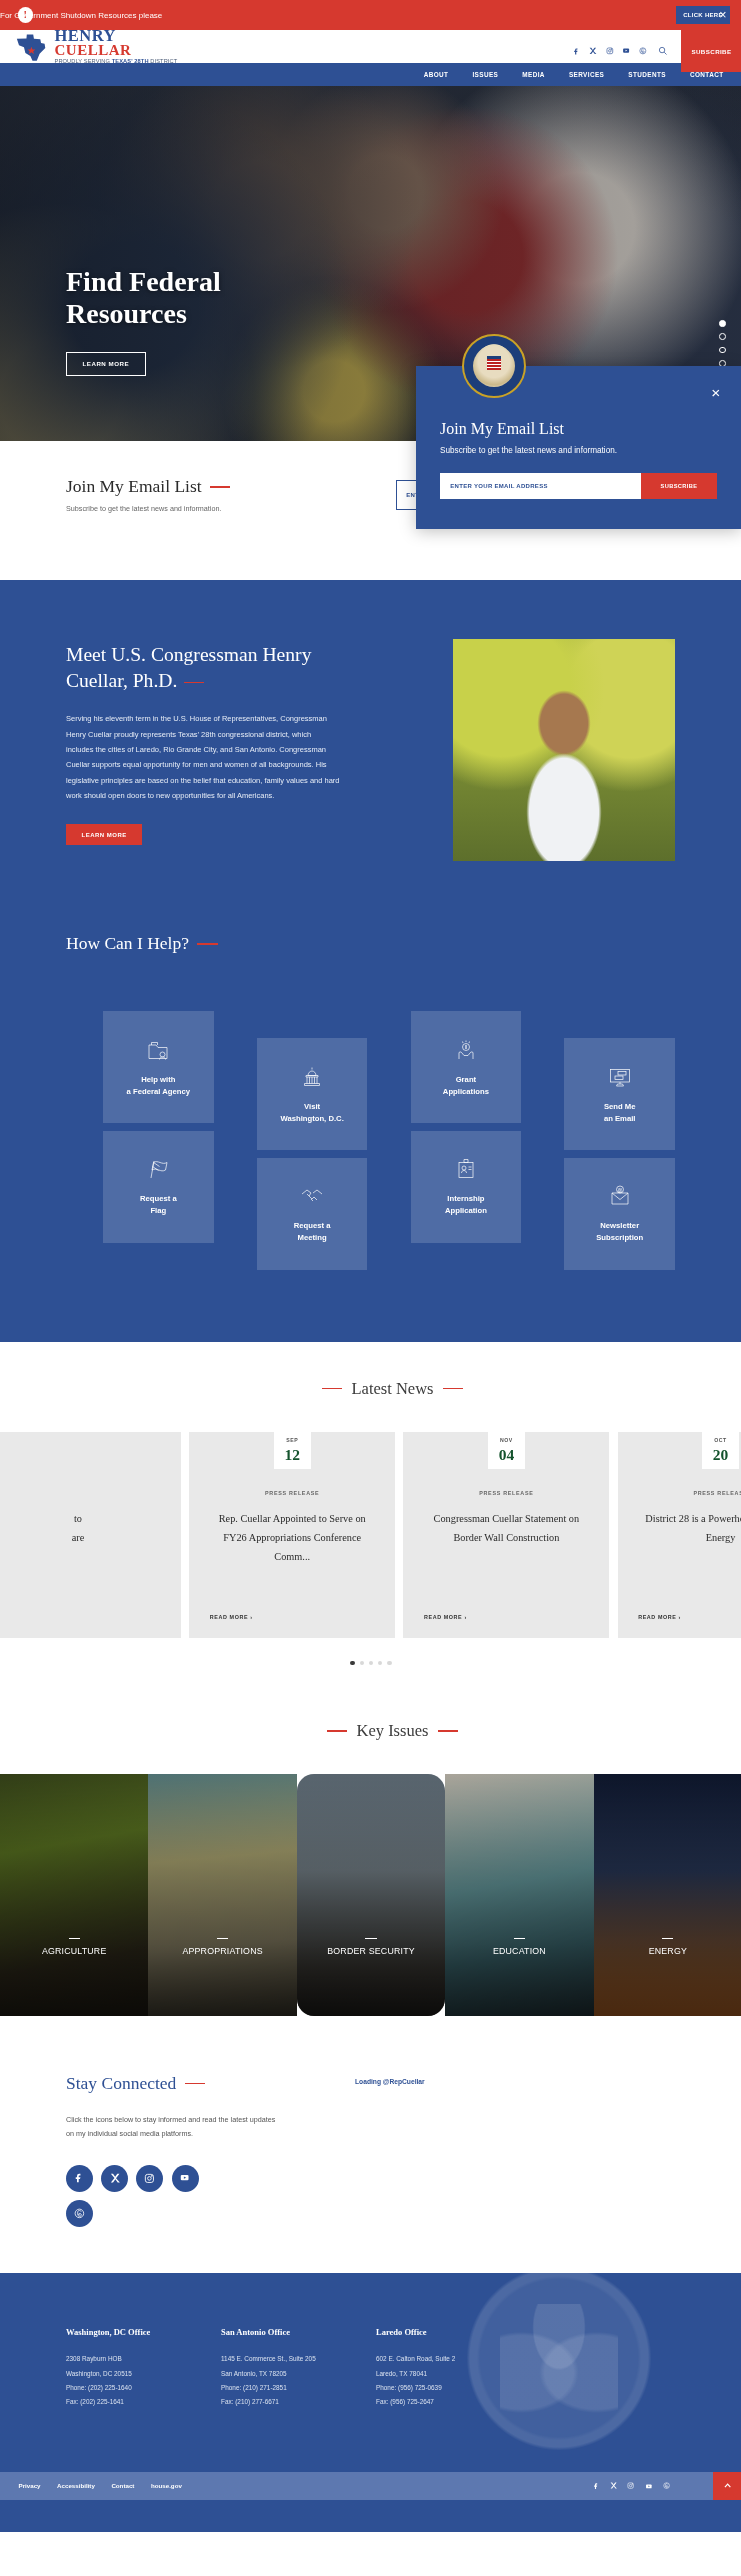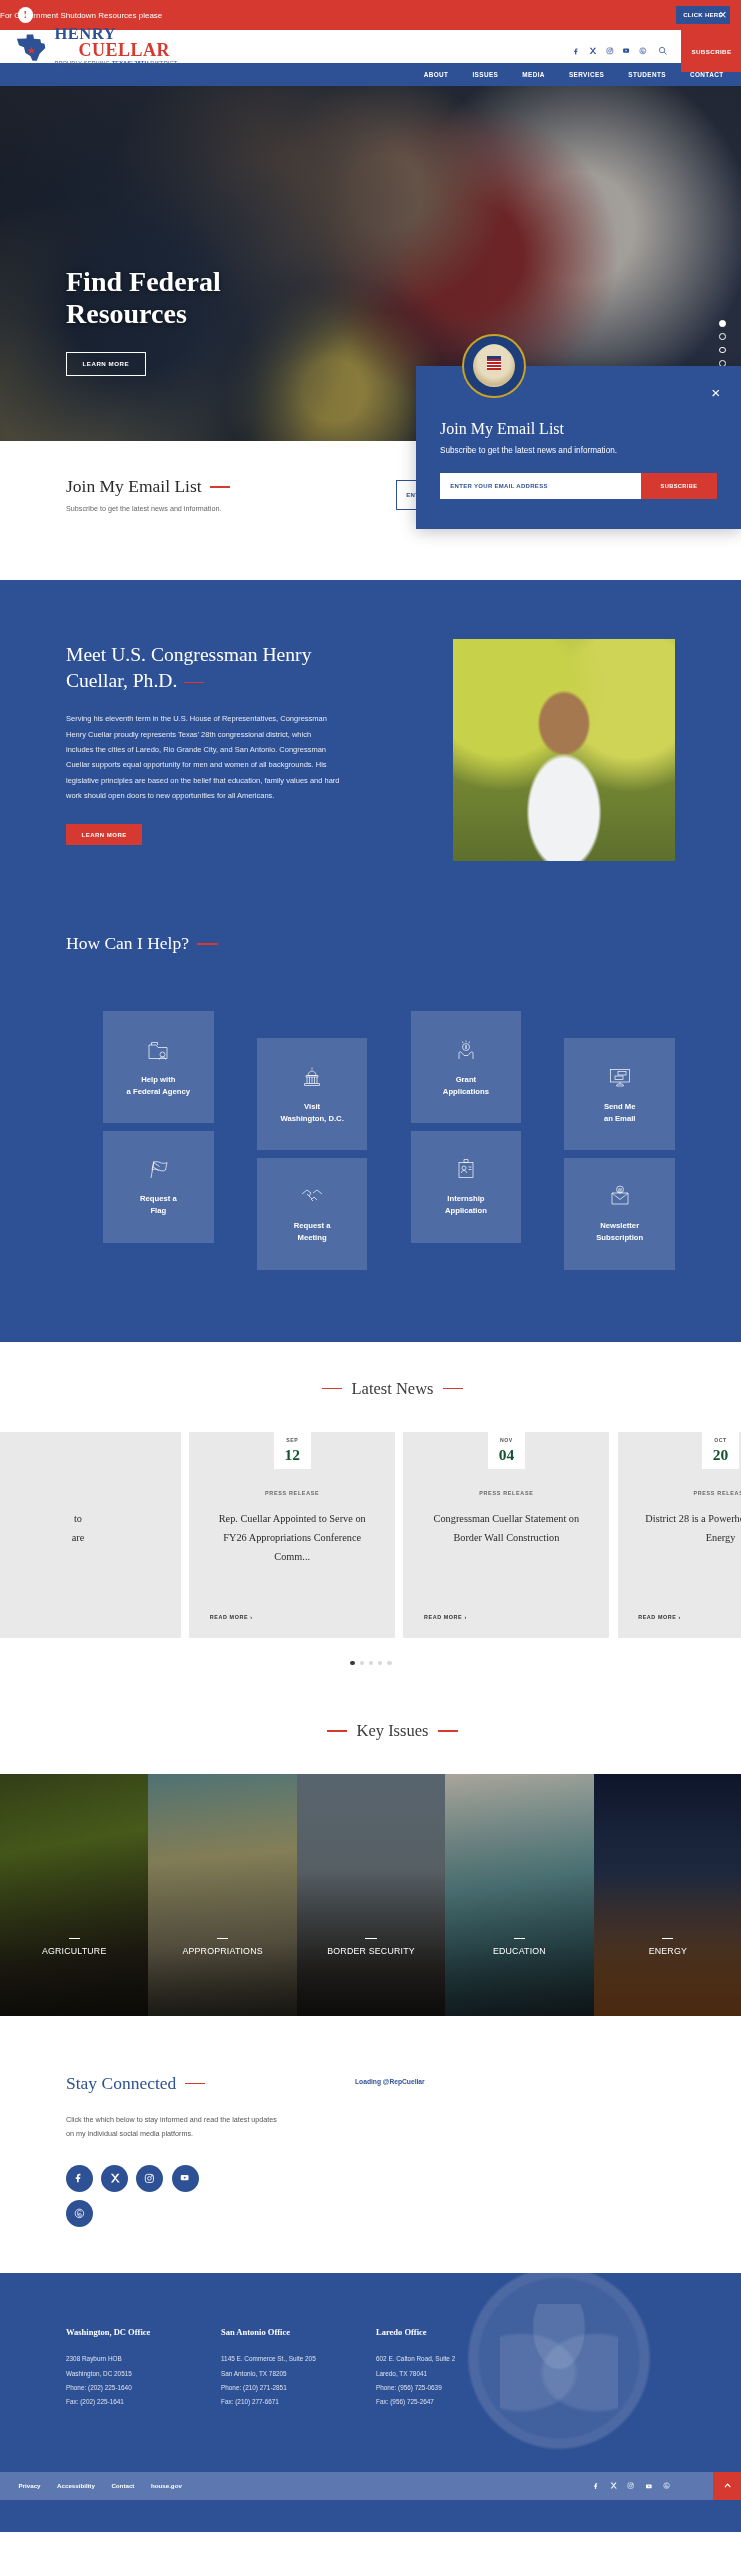--- a/index.html
+++ b/index.html
@@ -53,22 +53,22 @@
   }
   .tx-shape svg { width: 100%; height: 100%; display: block; }
   .logo-text { line-height: 1; }
   .logo-henry {
     font-family: "Liberation Serif", serif;
     font-weight: bold; font-size: 16.5px; color: #2e5094;
     letter-spacing: 0.5px;
   }
   .logo-cuellar {
     font-family: "Liberation Serif", serif;
-    font-weight: bold; font-size: 18px; color: #d6392f;
-    letter-spacing: 0.5px; margin-top: -1.5px; margin-left: 24px;
+    font-weight: bold; font-size: 15px; color: #d6392f;
+    letter-spacing: 0.5px; margin-top: -1.5px;
   }
   .logo-tag {
     font-size: 5.7px; color: #4a5b76; margin-top: 1.5px; letter-spacing: 0.1px;
   }
   .logo-tag b { color: #2e5094; }
   .header-right {
     position: absolute; right: 0; top: 0; height: 42px;
     display: flex; align-items: center;
   }
   .hdr-socials { display: flex; gap: 8.8px; align-items: center; margin-right: 11.3px; }
@@ -334,21 +334,21 @@
     background: linear-gradient(180deg, rgba(0,0,0,.18) 0%, rgba(0,0,0,.42) 70%, rgba(0,0,0,.62) 100%);
   }
   .issue-cap {
     position: absolute; left: 0; right: 0; bottom: 60px;
     text-align: center; color: #fff;
   }
   .issue-cap .bar { width: 11.3px; height: 1px; background: #fff; margin: 0 auto 7.2px auto; }
   .issue-cap span { font-size: 8.8px; letter-spacing: 0.2px; }
   .t-agri { background: linear-gradient(170deg,#3c4a1c 0%,#5f7a23 30%,#2f2a1b 75%,#1e1a12 100%); }
   .t-approp { background: linear-gradient(175deg,#5f8a8d 0%,#b9b27a 35%,#8c8468 70%,#3b372c 100%); }
-  .t-border { background: linear-gradient(180deg,#6b7a86 0%,#7d8a92 40%,#3c3a35 80%,#201e1b 100%); }
+  .t-border { background: linear-gradient(180deg,#6b7a86 0%,#7d8a92 40%,#3c3a35 80%,#201e1b 100%); border-radius: 17px; }
   .t-edu { background: linear-gradient(170deg,#cfc9bc 0%,#6ca4a8 45%,#3e6b73 72%,#23343a 100%); }
   .t-energy { background: linear-gradient(180deg,#101a33 0%,#2a3a5c 40%,#8a5a33 78%,#c06a28 100%); }
 
   
   .stay { background: #fff; padding: 57px 0 46px 66px; display: flex; }
   .stay-left { width: 289px; }
   .stay-title-row { display: flex; align-items: center; gap: 8.2px; }
   .stay-title {
     font-family: "Liberation Serif", serif;
     font-size: 17.5px; color: #2e5094;
@@ -719,21 +719,21 @@
     </div>
   </div>
 </div>
 
 <div class="stay">
   <div class="stay-left">
     <div class="stay-title-row">
       <span class="stay-title">Stay Connected</span>
       <span class="red-dash"></span>
     </div>
-    <div class="stay-sub">Click the which below to stay informed and read the latest updates on my individual social media platforms.</div>
+    <div class="stay-sub">Click the icons below to stay informed and read the latest updates on my individual social media platforms.</div>
     <div class="stay-socials">
       <span class="ssoc">
           <svg width="10.3" height="11.3" viewBox="0 0 24 24" fill="currentColor">
             <path d="M15 3h-3a5 5 0 0 0-5 5v3H4v4h3v8h4v-8h3l1-4h-4V8a1 1 0 0 1 1-1h3z"></path>
           </svg>
         </span>
       <span class="ssoc">
           <svg width="10.3" height="10.3" viewBox="0 0 24 24" fill="currentColor">
             <path d="M2 2h5l5 7 5-7h5l-8 10.5L23 22h-5l-5.5-7.5L7 22H2l8.5-10.5z"></path>
           </svg>

